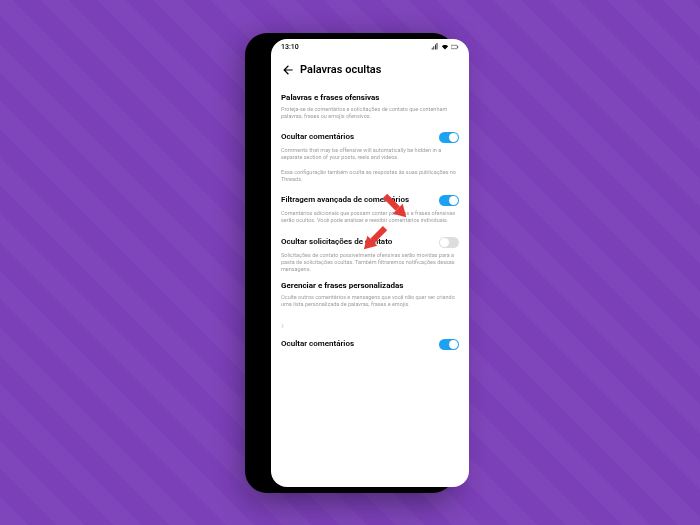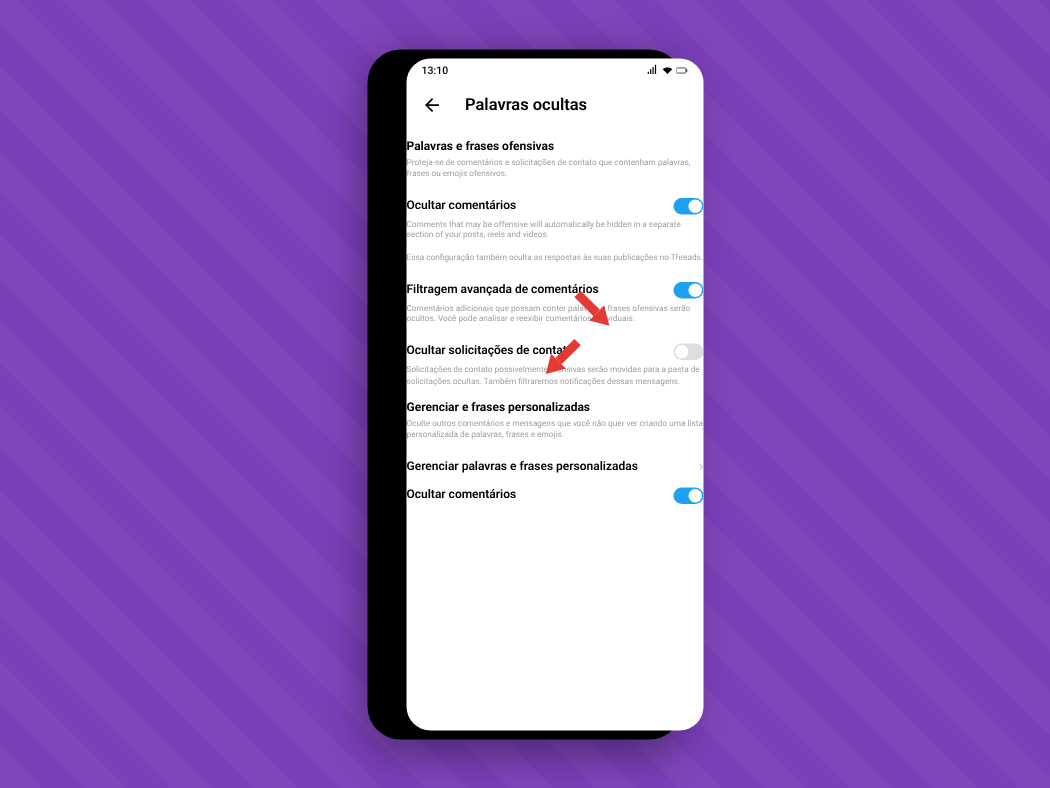--- a/index.html
+++ b/index.html
@@ -42,28 +42,28 @@
     font-size: 7px;
     color: #000;
     font-weight: 500;
   }
   .status-icons { display: flex; gap: 2px; align-items: center; }
   .status-icons svg { width: 8px; height: 8px; }
   .header {
     display: flex;
     align-items: center;
     padding: 8px 0 10px 10px;
-    gap: 15px;
+    gap: 5px;
   }
   .back-arrow { width: 14px; height: 14px; }
   .header-title { font-size: 11px; font-weight: 600; color: #000; }
   .content {
     flex: 1;
     overflow: hidden;
-    padding: 0 0;
+    padding: 0 10px;
   }
   .section-title {
     font-size: 8px;
     font-weight: 700;
     color: #000;
     margin-top: 6px;
     margin-bottom: 4px;
   }
   .desc {
     font-size: 5.5px;
@@ -195,21 +195,20 @@
       <div class="row">
         <div class="row-label">Ocultar solicitações de contato</div>
         <div class="toggle off"></div>
       </div>
       <div class="desc">Solicitações de contato possivelmente ofensivas serão movidas para a pasta de solicitações ocultas. Também filtraremos notificações dessas mensagens.</div>
 
       <div class="section-title">Gerenciar e frases personalizadas</div>
       <div class="desc">Oculte outros comentários e mensagens que você não quer ver criando uma lista personalizada de palavras, frases e emojis.</div>
 
       <div class="row">
-        <div class="row-label">Gerenciar palavras e frases personalizadas</div>
         <span class="chevron">›</span>
       </div>
 
       <div class="row">
         <div class="row-label">Ocultar comentários</div>
         <div class="toggle on"></div>
       </div>
 
     </div>
   </div>

